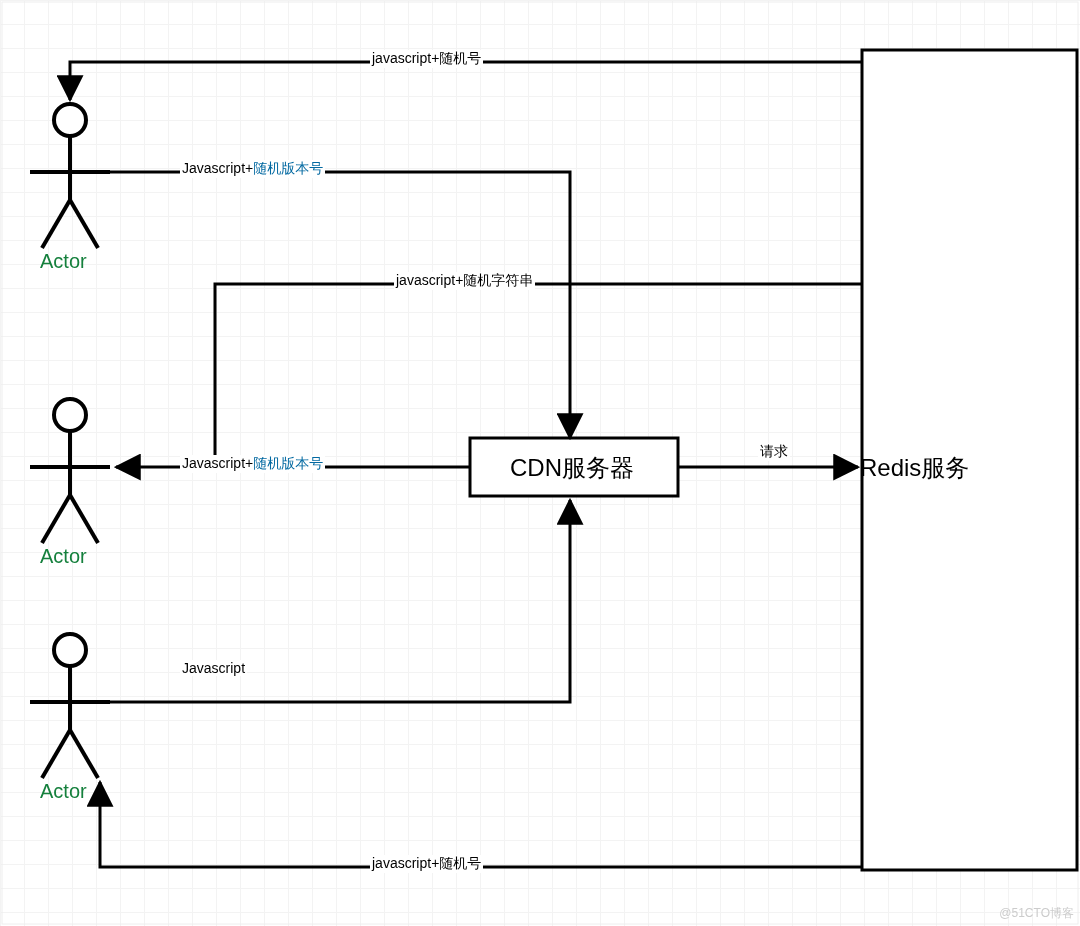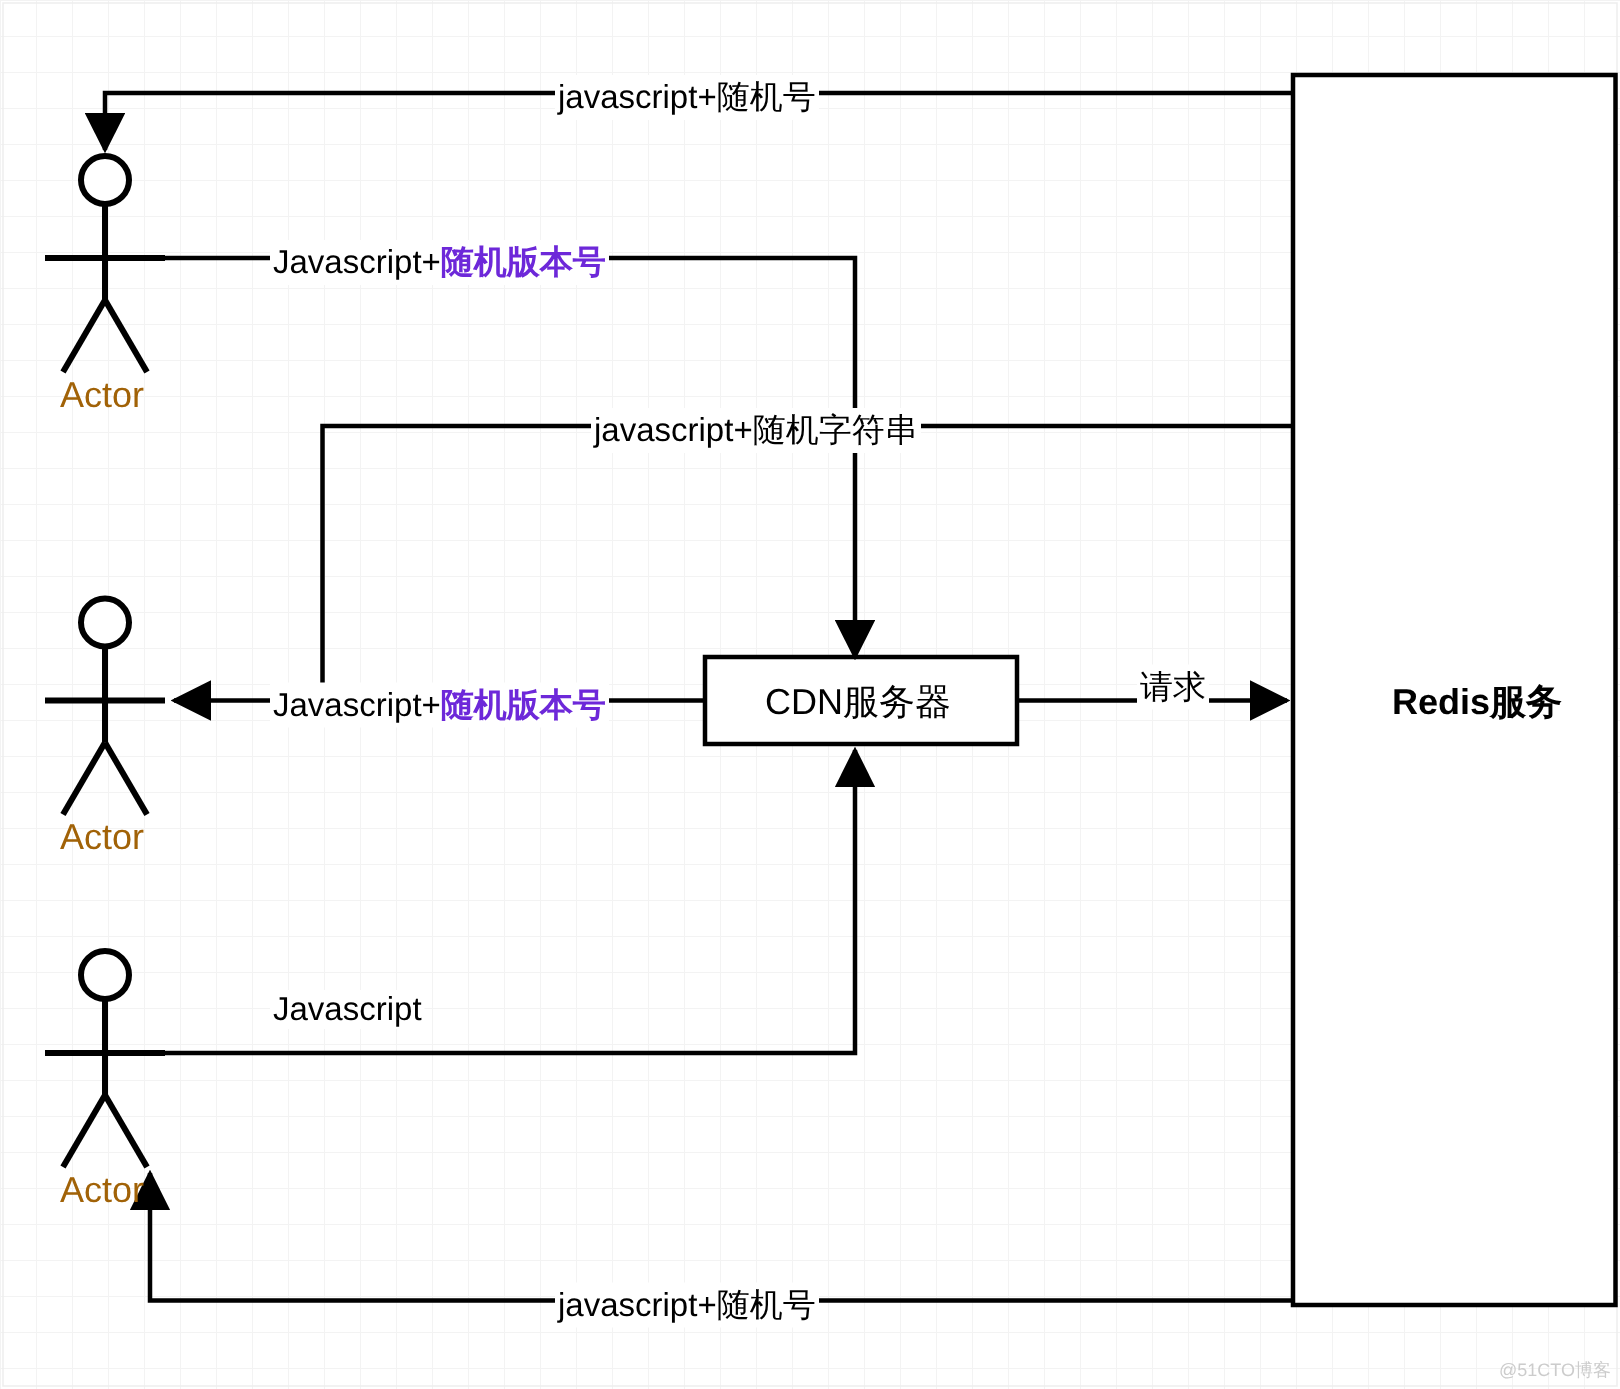--- a/index.html
+++ b/index.html
@@ -15,31 +15,31 @@
       background-size: 24px 24px;
       overflow: hidden;
     }
     svg.diagram {
       position: absolute;
       top: 0; left: 0;
       width: 1080px; height: 926px;
     }
     .label {
       position: absolute;
-      font-size: 22px;
+      font-size: 14px;
       color: #000;
       background: #fff;
       padding: 0 2px;
       white-space: nowrap;
     }
-    .label .grey { color: #6d28d9; font-weight: bold; }
+    .label .grey { color: #0369a1; }
     .actor-label {
       position: absolute;
-      font-size: 24px;
-      color: #a16207;
+      font-size: 20px;
+      color: #15803d;
       white-space: nowrap;
     }
     .box-label {
       position: absolute;
       font-size: 24px;
       color: #000;
       text-align: center;
       white-space: nowrap;
     }
     .watermark {
@@ -104,21 +104,21 @@
   <path d="M 110 702 L 570 702 L 570 500" fill="none" stroke="#000" stroke-width="3" marker-end="url(#arrow)"></path>
 
   <path d="M 862 867 L 100 867 L 100 782" fill="none" stroke="#000" stroke-width="3" marker-end="url(#arrow)"></path>
 </svg>
 
 <div class="actor-label" style="left:40px; top:250px;">Actor</div>
 <div class="actor-label" style="left:40px; top:545px;">Actor</div>
 <div class="actor-label" style="left:40px; top:780px;">Actor</div>
 
 <div class="box-label" style="left:510px; top:452px;">CDN服务器</div>
-<div class="box-label" style="left:928px; top:452px;font-weight:bold;">Redis服务</div>
+<div class="box-label" style="left:860px; top:452px;">Redis服务</div>
 
 <div class="label" style="left:370px; top:50px;">javascript+随机号</div>
 
 <div class="label" style="left:180px; top:160px;">
   <span>Javascript+</span><span class="grey">随机版本号</span>
 </div>
 
 <div class="label" style="left:350px; top:272px;margin-left:44px;">javascript+随机字符串</div>
 
 <div class="label" style="left:180px; top:455px;">

